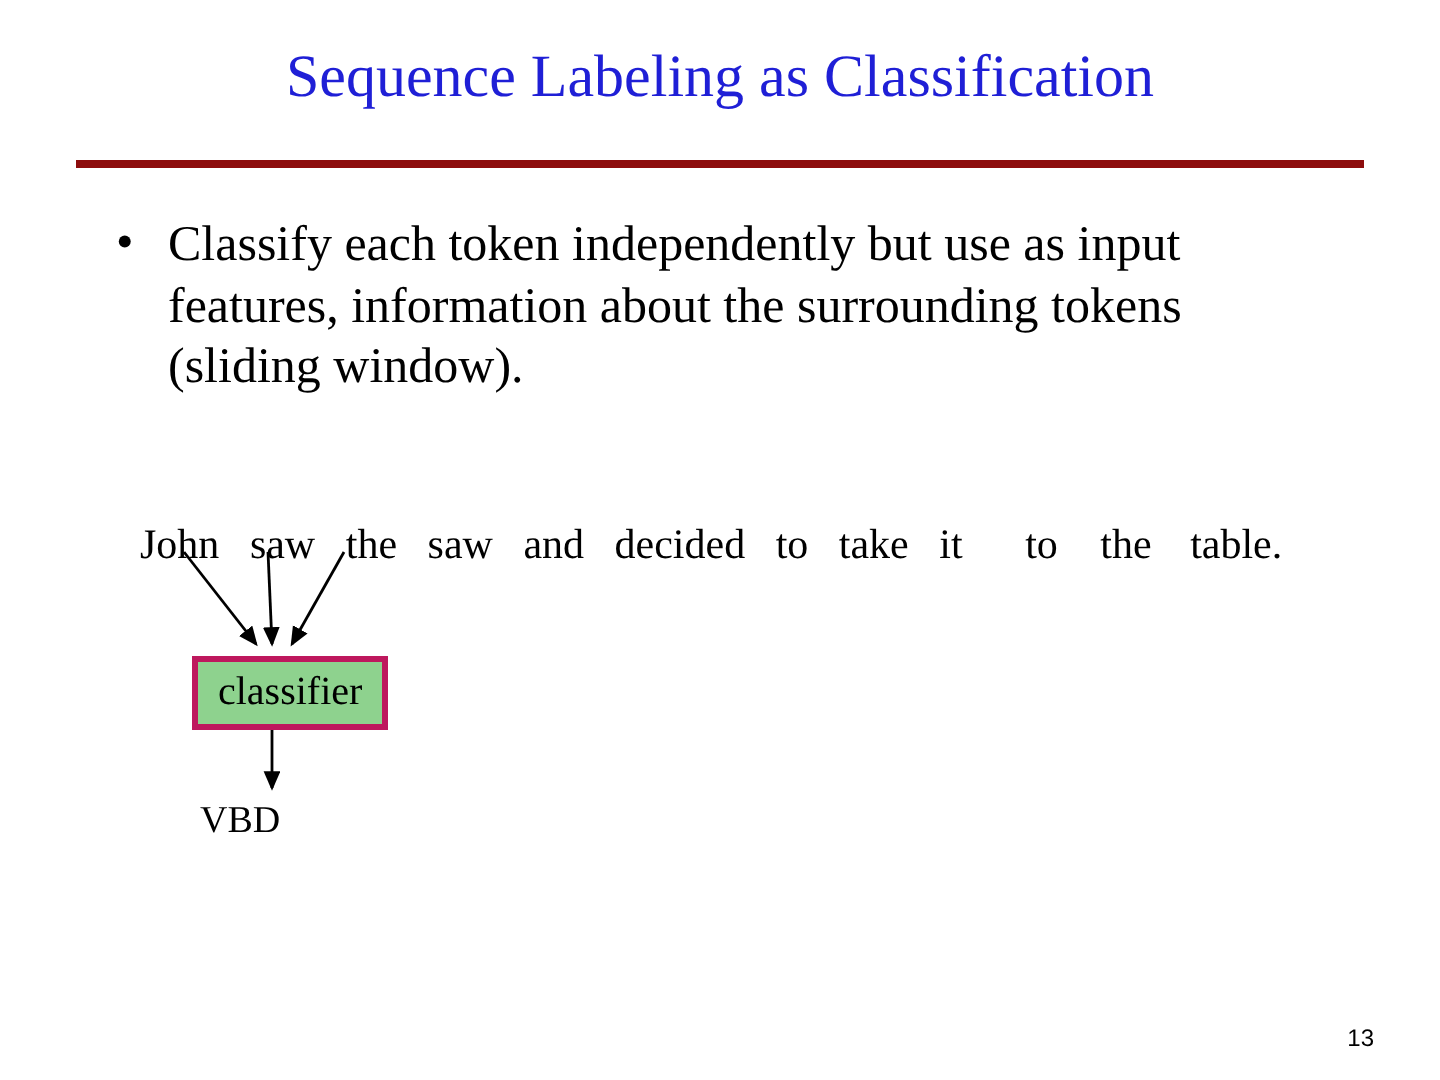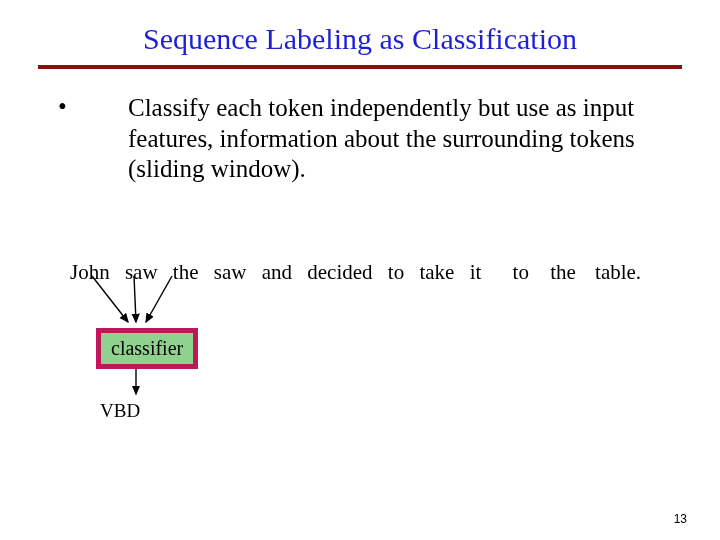--- a/index.html
+++ b/index.html
@@ -16,21 +16,21 @@
     position: relative;
     width: 720px;
     height: 540px;
     box-sizing: border-box;
   }
   .title {
     color: #1f1fd6;
     font-size: 30px;
     text-align: center;
     padding-top: 22px;
-    padding-bottom: 9px;
+    padding-bottom: 24px;
     font-weight: normal;
   }
   .hr {
     height: 4px;
     background: #8d0d0d;
     margin: 0 38px;
   }
   .body {
     padding: 24px 58px 0 58px;
     font-size: 25px;
@@ -38,42 +38,41 @@
   }
   .bullet-row {
     display: flex;
   }
   .bullet-mark {
     width: 26px;
     flex: 0 0 26px;
   }
   .bullet-text {
     line-height: 1.22;
-    margin-left: 44px;
   }
   .sentence-area {
     position: absolute;
     left: 70px;
     top: 250px;
     width: 600px;
     font-family: "Times New Roman", Times, serif;
   }
   .tokens {
     font-size: 21px;
     color: #000;
     white-space: nowrap;
     margin-top: 10px;
   }
   .tok { display: inline-block; }
   .gap { display: inline-block; }
   .classifier-box {
     position: absolute;
     left: 96px;
     top: 328px;
-    border: 5px solid #be185d;
+    border: 3px solid #be185d;
     background: #8ed28e;
     padding: 4px 10px;
     font-size: 20px;
     color: #000;
   }
   .output-label {
     position: absolute;
     left: 100px;
     top: 400px;
     font-size: 19px;

